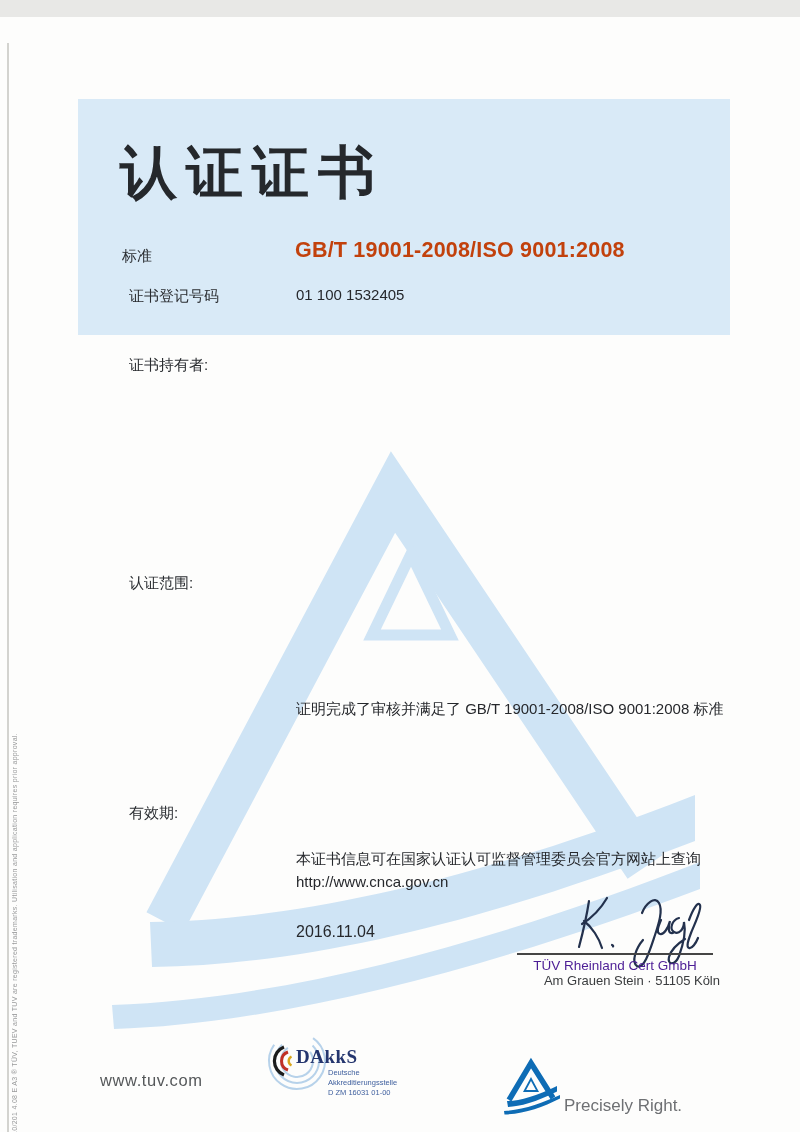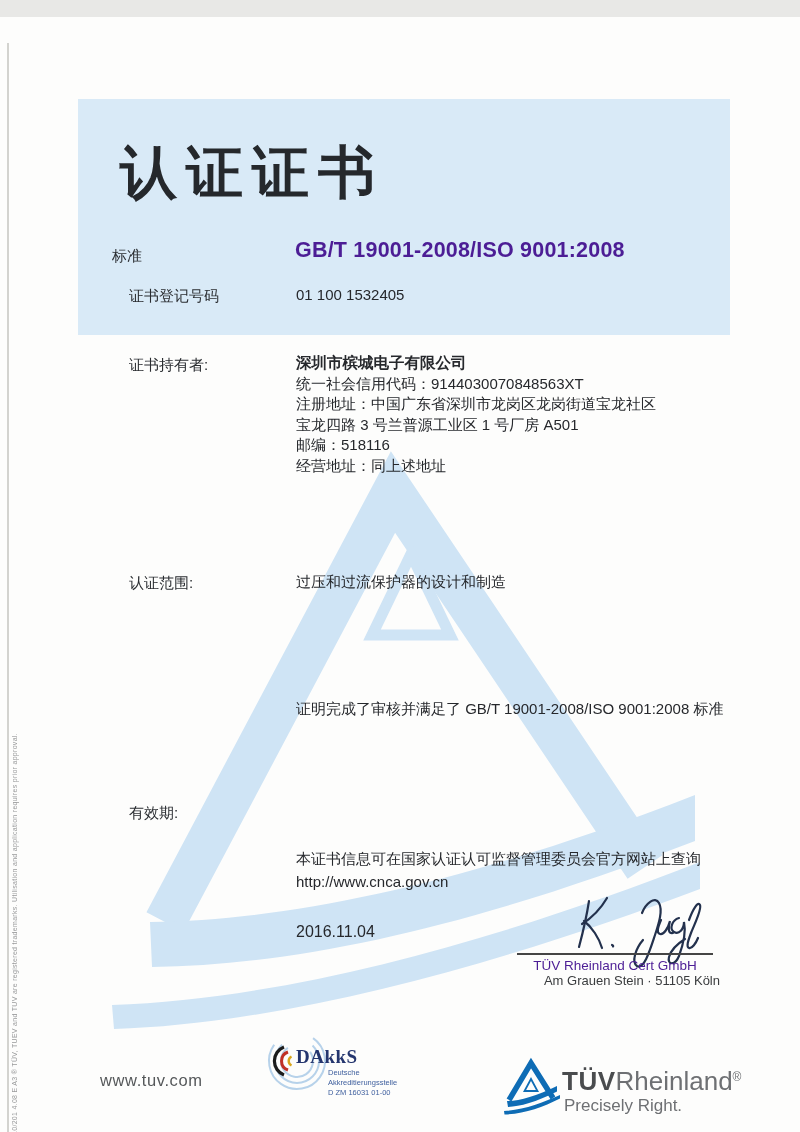--- a/index.html
+++ b/index.html
@@ -12,21 +12,21 @@
   }
   .abs{position:absolute;}
   .scan-line{position:absolute;left:7px;top:26px;width:2px;height:1100px;background:#d3d3cf;}
   .blue-panel{position:absolute;left:78px;top:82px;width:652px;height:236px;background:#d9eaf7;}
   .cert-title{
     position:absolute;left:120px;top:124px;
     font-size:57px;font-weight:700;letter-spacing:9px;color:#25282c;line-height:1.1;
   }
   .label{font-size:15px;color:#2a2d31;}
   .value{font-size:15px;color:#26282c;}
-  .std-value{font-size:21.5px;font-weight:700;letter-spacing:0.2px;color:#4c1d95;}
+  .std-value{font-size:21.5px;font-weight:700;letter-spacing:0.2px;color:#c2410c;}
   .holder-name{font-size:15.5px;font-weight:700;}
   .holder-lines div{line-height:20.5px;}
   .stmt div{line-height:22px;}
   .sig-line{position:absolute;left:517px;top:936px;width:196px;height:1.5px;background:#454545;}
   .issuer-org{position:absolute;left:510px;top:941px;width:210px;text-align:center;font-size:13.5px;color:#4c1d95;}
   .issuer-addr{position:absolute;left:510px;top:956px;width:210px;text-align:right;font-size:13px;color:#3a3c3e;}
   .website{position:absolute;left:100px;top:1054px;font-size:16.5px;letter-spacing:0.6px;color:#55585a;}
   .dakks-word{position:absolute;left:296px;top:1029px;font-family:"Liberation Serif","DejaVu Serif",serif;font-size:19px;font-weight:700;letter-spacing:0.5px;color:#24356e;}
   .dakks-sub{position:absolute;left:328px;top:1051px;font-size:7.5px;line-height:9.8px;color:#41619f;}
   .brand-text{position:absolute;left:562px;top:1049px;font-size:26px;color:#6e7073;white-space:nowrap;}
@@ -55,40 +55,29 @@
       <path d="M 411 537 L 450 618 L 372 618 Z" stroke-width="11"></path>
     </g>
     <g fill="#cfe4f5" stroke="none">
       <path d="M 150 905 C 300 903 480 862 695 778 L 695 824 C 480 907 305 948 152 950 Z"></path>
       <path d="M 112 988 C 300 982 520 915 700 845 L 700 872 C 520 940 300 1006 114 1012 Z"></path>
     </g>
   </svg>
 
   <div class="cert-title">认证证书</div>
 
-  <div class="abs label" style="left:112px;top:230px;">标准</div>
+  <div class="abs label" style="left:122px;top:230px;">标准</div>
   <div class="abs std-value" style="left:295px;top:221px;">GB/T 19001-2008/ISO 9001:2008</div>
 
   <div class="abs label" style="left:129px;top:270px;">证书登记号码</div>
   <div class="abs value" style="left:296px;top:269px;">01 100 1532405</div>
 
   <div class="abs label" style="left:129px;top:339px;">证书持有者:</div>
-  <div class="abs" style="left:296px;top:336px;">
-    <div class="holder-name" style="line-height:20.5px;">深圳市槟城电子有限公司</div>
-    <div class="holder-lines value">
-      <div>统一社会信用代码：9144030070848563XT</div>
-      <div>注册地址：中国广东省深圳市龙岗区龙岗街道宝龙社区</div>
-      <div>宝龙四路 3 号兰普源工业区 1 号厂房 A501</div>
-      <div>邮编：518116</div>
-      <div>经营地址：同上述地址</div>
-    </div>
-  </div>
 
   <div class="abs label" style="left:129px;top:557px;">认证范围:</div>
-  <div class="abs value" style="left:296px;top:556px;">过压和过流保护器的设计和制造</div>
 
   <div class="abs value stmt" style="left:296px;top:681px;">
     <div>证明完成了审核并满足了 GB/T 19001-2008/ISO 9001:2008 标准</div>
   </div>
 
   <div class="abs label" style="left:129px;top:787px;">有效期:</div>
 
   <div class="abs value" style="left:296px;top:833px;">本证书信息可在国家认证认可监督管理委员会官方网站上查询</div>
   <div class="abs value" style="left:296px;top:856px;">http://www.cnca.gov.cn</div>
 
@@ -132,18 +121,17 @@
   <svg width="800" height="1132" viewBox="0 0 800 1132" aria-hidden="true">
     <g fill="none" stroke="#0e6cb5">
       <path d="M 509 1083 L 531 1046 L 553 1081" stroke-width="5.5" stroke-linejoin="miter"></path>
       <path d="M 531 1062 L 537.5 1074 L 524.5 1074 Z" stroke-width="1.8"></path>
     </g>
     <g fill="#0e6cb5" stroke="none">
       <path d="M 507 1084 C 520 1084 536 1079 557 1069 L 557 1074.5 C 536 1085 520 1089.5 508 1090 Z"></path>
       <path d="M 504 1094 C 524 1093 542 1086 560 1078 L 560 1081.5 C 542 1090.5 524 1097 504.5 1097.5 Z"></path>
     </g>
   </svg>
-  <div class="brand-text"><span class="tuv">TÜV</span><span>Rheinland</span><span class="reg">®</span></div>
   <div class="brand-tagline">Precisely Right.</div>
 
   <div class="side-note">10/201  4.08  E  A3   ®   TÜV, TUEV and TUV are registered trademarks. Utilisation and application requires prior approval.</div>
 
 </div>
 
 </body></html>

